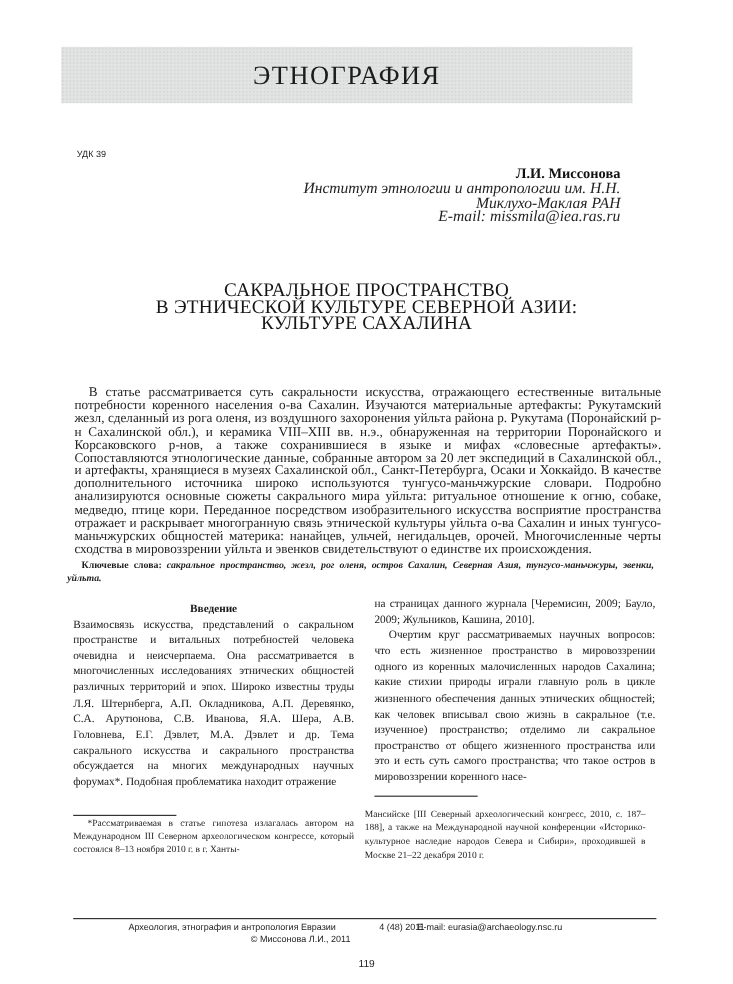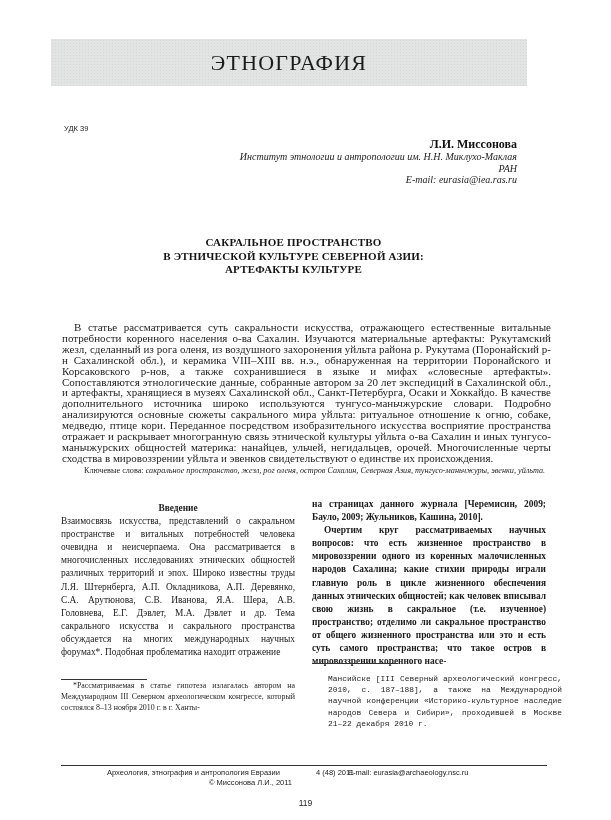--- a/index.html
+++ b/index.html
@@ -19,35 +19,35 @@
   }
 
   .udk {
     position: absolute; left: 64px; top: 124px; font-family: "Liberation Sans", sans-serif;
     font-size: 7.5px; color: #222;
   }
 
   .author-block { position: absolute; right: 286px; top: 137px; text-align: right; }
   .author-block.full { right: auto; left: 230px; width: 287px; font-family: Liberation Serif, serif; }
   .author-name { font-weight: bold; font-size: 12px; line-height: 14px; color: #111; }
-  .author-line { font-style: italic; font-size: 10px; line-height: 11.5px; color: #222; }
+  .author-line { font-style: italic; font-size: 13px; line-height: 11.5px; color: #222; }
 
   .title-block {
-    position: absolute; left: 58px; top: 236px; width: 471px; text-align: center;
-    font-weight: bold; font-size: 11px; line-height: 13.5px; color: #151515; letter-spacing: 0.2px;
+    position: absolute; left: 70px; top: 236px; width: 471px; text-align: center;
+    font-weight: normal; font-size: 16px; line-height: 13.5px; color: #151515; letter-spacing: 0.2px;
   }
 
   .abstract {
     position: absolute; left: 62px; top: 322px; width: 489px;
     font-size: 11px; line-height: 10.9px; text-align: justify; color: #1e1e1e;
     text-indent: 12px;
   }
   .keywords {
-    position: absolute; left: 72px; top: 466px; width: 489px;
-    font-size: 8.2px; line-height: 10.9px; text-align: justify; color: #1e1e1e; text-indent: 12px;
+    position: absolute; left: 56px; top: 466px; width: 489px;
+    font-size: 8.2px; line-height: 10.9px; text-align: justify; color: #1e1e1e; text-indent: 12px; font-weight: bold;
   }
   .kw-label { font-style: normal; }
   .kw-text { font-style: italic; }
 
   .col { position: absolute; top: 495px; width: 234px; font-size: 9.4px; line-height: 13.1px; color: #1a1a1a; }
   .col-left { left: 61px; }
   .col-right { left: 312px; }
   .section-heading { font-weight: bold; text-align: center; font-size: 9.4px; margin-top: 7px; margin-bottom: 0; }
   .para { text-align: justify; }
   .para.indent { text-indent: 12px; }
@@ -78,50 +78,50 @@
 
 <div class="banner">
   <div class="banner-title">ЭТНОГРАФИЯ</div>
 </div>
 
 <div class="udk">УДК 39</div>
 
 <div class="author-block full">
   <div class="author-name">Л.И. Миссонова</div>
   <div class="author-line">Институт этнологии и антропологии им. Н.Н. Миклухо-Маклая РАН</div>
-  <div class="author-line">E-mail: eurasia@iea.ras.ru</div>
+  <div class="author-line">E-mail: missmila@iea.ras.ru</div>
 </div>
 
 <div class="title-block">
   <div>САКРАЛЬНОЕ ПРОСТРАНСТВО</div>
   <div>В ЭТНИЧЕСКОЙ КУЛЬТУРЕ СЕВЕРНОЙ АЗИИ:</div>
-  <div>АРТЕФАКТЫ КУЛЬТУРЕ</div>
+  <div>КУЛЬТУРЕ САХАЛИНА</div>
 </div>
 
 <div class="abstract">В статье рассматривается суть сакральности искусства, отражающего естественные витальные потребности коренного населения о-ва Сахалин. Изучаются материальные артефакты: Рукутамский жезл, сделанный из рога оленя, из воздушного захоронения уйльта района р. Рукутама (Поронайский р-н Сахалинской обл.), и керамика VIII–XIII вв. н.э., обнаруженная на территории Поронайского и Корсаковского р-нов, а также сохранившиеся в языке и мифах «словесные артефакты». Сопоставляются этнологические данные, собранные автором за 20 лет экспедиций в Сахалинской обл., и артефакты, хранящиеся в музеях Сахалинской обл., Санкт-Петербурга, Осаки и Хоккайдо. В качестве дополнительного источника широко используются тунгусо-маньчжурские словари. Подробно анализируются основные сюжеты сакрального мира уйльта: ритуальное отношение к огню, собаке, медведю, птице кори. Переданное посредством изобразительного искусства восприятие пространства отражает и раскрывает многогранную связь этнической культуры уйльта о-ва Сахалин и иных тунгусо-маньчжурских общностей материка: нанайцев, ульчей, негидальцев, орочей. Многочисленные черты сходства в мировоззрении уйльта и эвенков свидетельствуют о единстве их происхождения.</div>
 
 <div class="keywords">
   <span class="kw-label">Ключевые слова: </span><span class="kw-text">сакральное пространство, жезл, рог оленя, остров Сахалин, Северная Азия, тунгусо-маньчжуры, эвенки, уйльта.</span>
 </div>
 
 <div class="col col-left">
   <div class="section-heading">Введение</div>
   <div class="para">Взаимосвязь искусства, представлений о сакральном пространстве и витальных потребностей человека очевидна и неисчерпаема. Она рассматривается в многочисленных исследованиях этнических общностей различных территорий и эпох. Широко известны труды Л.Я. Штернберга, А.П. Окладникова, А.П. Деревянко, С.А. Арутюнова, С.В. Иванова, Я.А. Шера, А.В. Головнева, Е.Г. Дэвлет, М.А. Дэвлет и др. Тема сакрального искусства и сакрального пространства обсуждается на многих международных научных форумах*. Подобная проблематика находит отражение</div>
 </div>
 
-<div class="col col-right" style="top: 498px; font-weight: bold;">
+<div class="col col-right" style="top: 498px;">
   <div class="para">на страницах данного журнала [Черемисин, 2009; Бауло, 2009; Жульников, Кашина, 2010].</div>
   <div class="para indent">Очертим круг рассматриваемых научных вопросов: что есть жизненное пространство в мировоззрении одного из коренных малочисленных народов Сахалина; какие стихии природы играли главную роль в цикле жизненного обеспечения данных этнических общностей; как человек вписывал свою жизнь в сакральное (т.е. изученное) пространство; отделимо ли сакральное пространство от общего жизненного пространства или это и есть суть самого пространства; что такое остров в мировоззрении коренного насе-</div>
 </div>
 
 <div class="fn-rule" style="left: 61px; top: 679px;"></div>
 <div class="footnote indent" style="left: 61px; top: 668px; margin-top: 12px;">*Рассматриваемая в статье гипотеза излагалась автором на Международном III Северном археологическом конгрессе, который состоялся 8–13 ноября 2010 г. в г. Ханты-</div>
 
 <div class="fn-rule" style="left: 312px; top: 663px;"></div>
-<div class="footnote" style="left: 328px; top: 673px; font-family: Liberation Mono, monospace;">Мансийске [III Северный археологический конгресс, 2010, с. 187–188], а также на Международной научной конференции «Историко-культурное наследие народов Севера и Сибири», проходившей в Москве 21–22 декабря 2010 г.</div>
+<div class="footnote" style="left: 304px; top: 673px;">Мансийске [III Северный археологический конгресс, 2010, с. 187–188], а также на Международной научной конференции «Историко-культурное наследие народов Севера и Сибири», проходившей в Москве 21–22 декабря 2010 г.</div>
 
 <div class="footer-rule"></div>
 <div class="footer">
   <div class="footer-row1">
     <span class="footer-journal">Археология, этнография и антропология Евразии</span>
     <span class="footer-issue">4 (48)  2011</span>
     <span class="footer-email">E-mail: eurasia@archaeology.nsc.ru</span>
   </div>
   <div class="footer-row2">
     <span class="footer-copy">© Миссонова Л.И., 2011</span>

